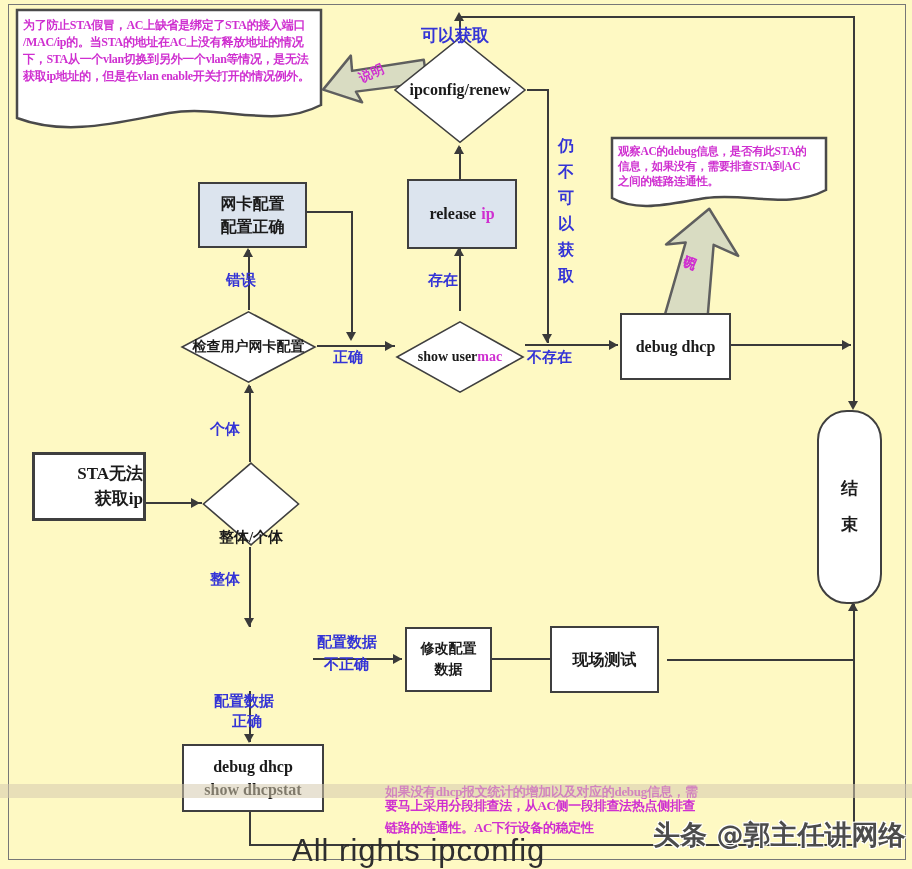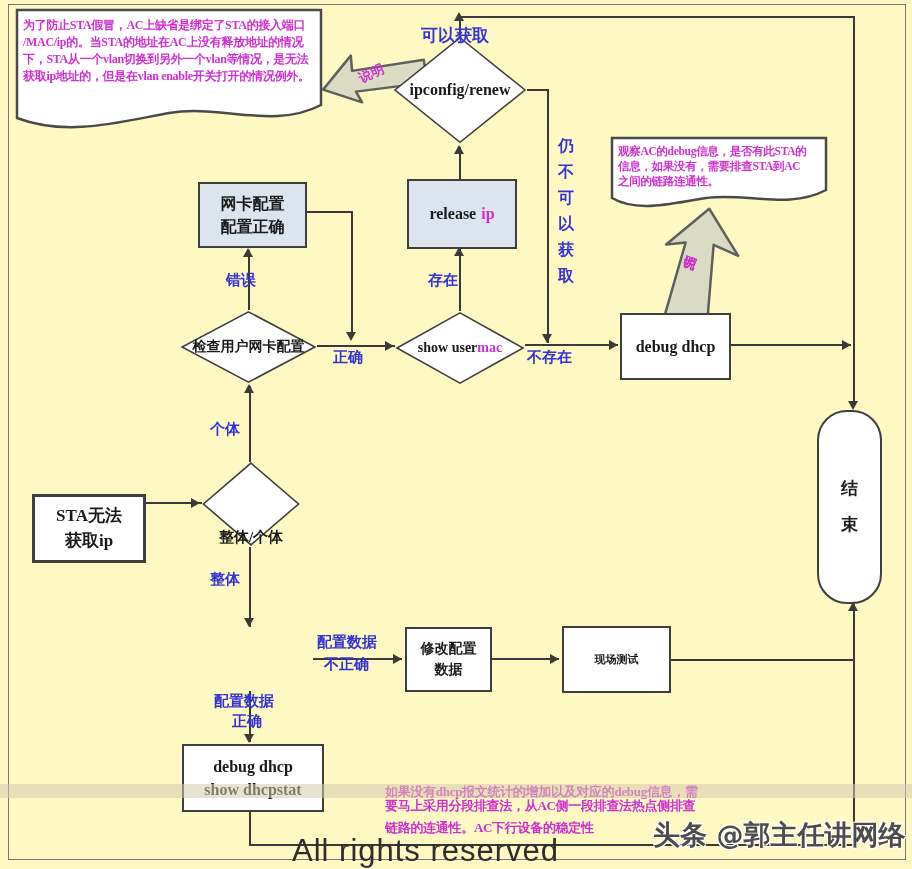--- a/index.html
+++ b/index.html
@@ -136,21 +136,21 @@
     <div class="cl-lab" style="left:40px;top:17px;transform:rotate(-8deg);">说明</div>
   </div>
 
   <div class="callout" style="left:660px;top:206px;width:80px;height:122px;transform:rotate(9deg);">
     <svg viewBox="0 0 80 122" width="80" height="122">
       <polygon points="40,2 3,44 22,39 12,120 56,118 50,37 76,44" fill="#d9dcc2" stroke="#5f5f5f" stroke-width="2.5" stroke-linejoin="round"></polygon>
     </svg>
     <div class="cl-lab" style="left:24px;top:42px;writing-mode:vertical-rl;transform:rotate(14deg);">说明</div>
   </div>
 
-  <div class="box thick" style="left:32px;top:494px;width:108px;height:63px;">
+  <div class="box thick" style="left:32px;top:452px;width:108px;height:63px;align-items:flex-end;">
     <span>STA无法</span>
     <span>获取ip</span>
   </div>
 
   <div class="diamond" style="left:202px;top:461px;width:98px;height:86px;">
     <svg viewBox="0 0 100 60" preserveAspectRatio="none">
         <polygon points="50,1.5 98.5,30 50,58.5 1.5,30" fill="#fff" stroke="#3f3f3f" stroke-width="1.6" vector-effect="non-scaling-stroke"></polygon>
       </svg>
     <div class="dtext" style="font-size:15px;align-items:flex-end;">
       <span>整体/</span>
@@ -181,21 +181,21 @@
       <span>ipconfig</span>
       <span>/renew</span>
     </div>
   </div>
 
   <div class="box blue" style="left:407px;top:179px;width:106px;height:66px;flex-direction:row;gap:5px;">
     <span>release</span>
     <span class="magenta">ip</span>
   </div>
 
-  <div class="diamond" style="left:395px;top:311px;width:130px;height:74px;">
+  <div class="diamond" style="left:395px;top:320px;width:130px;height:74px;">
     <svg viewBox="0 0 100 60" preserveAspectRatio="none">
         <polygon points="50,1.5 98.5,30 50,58.5 1.5,30" fill="#fff" stroke="#3f3f3f" stroke-width="1.6" vector-effect="non-scaling-stroke"></polygon>
       </svg>
     <div class="dtext" style="font-size:14px;">
       <span>show user</span>
       <span class="magenta">mac</span>
     </div>
   </div>
 
   <div class="box" style="left:620px;top:313px;width:107px;height:63px;">
@@ -205,21 +205,21 @@
   <div class="term" style="left:817px;top:410px;width:61px;height:190px;">
     <div class="ttext">结束</div>
   </div>
 
 
   <div class="box" style="left:405px;top:627px;width:83px;height:61px;font-size:14px;">
     <span>修改配置</span>
     <span>数据</span>
   </div>
 
-  <div class="box" style="left:562px;top:626px;width:105px;height:63px;font-size:11px;">
+  <div class="box" style="left:550px;top:626px;width:105px;height:63px;font-size:16px;">
     <span>现场测试</span>
   </div>
 
   <div class="box" style="left:182px;top:744px;width:138px;height:64px;">
     <span>debug dhcp</span>
     <span>show dhcpstat</span>
   </div>
 
   <div class="lbl" style="left:421px;top:24px;font-size:17px;">可以获取</div>
   <div class="lbl vert" style="left:556px;top:133px;">仍不可以获取</div>
@@ -232,16 +232,16 @@
   <div class="lbl" style="left:317px;top:633px;">配置数据</div>
   <div class="lbl" style="left:324px;top:655px;">不正确</div>
   <div class="lbl" style="left:214px;top:692px;">配置数据</div>
   <div class="lbl" style="left:232px;top:712px;">正确</div>
 
   <div class="note-text" style="left:385px;top:773px;font-size:13px;line-height:22px;margin-top:8px;">如果没有dhcp报文统计的增加以及对应的debug信息，需</div>
   <div class="note-text" style="left:385px;top:795px;font-size:13px;line-height:22px;">要马上采用分段排查法，从AC侧一段排查法热点侧排查</div>
   <div class="note-text" style="left:385px;top:817px;font-size:13px;line-height:22px;">链路的连通性。AC下行设备的稳定性</div>
 
   <div class="band" style="top:784px;height:14px;"></div>
-  <div class="rights" style="left:292px;top:833px;">All rights reserved</div>
+  <div class="rights" style="left:292px;top:833px;">All rights ipconfig</div>
   <div class="wm" style="left:653px;top:817px;">头条 @郭主任讲网络</div>
 
 </div>
 
 </body></html>

